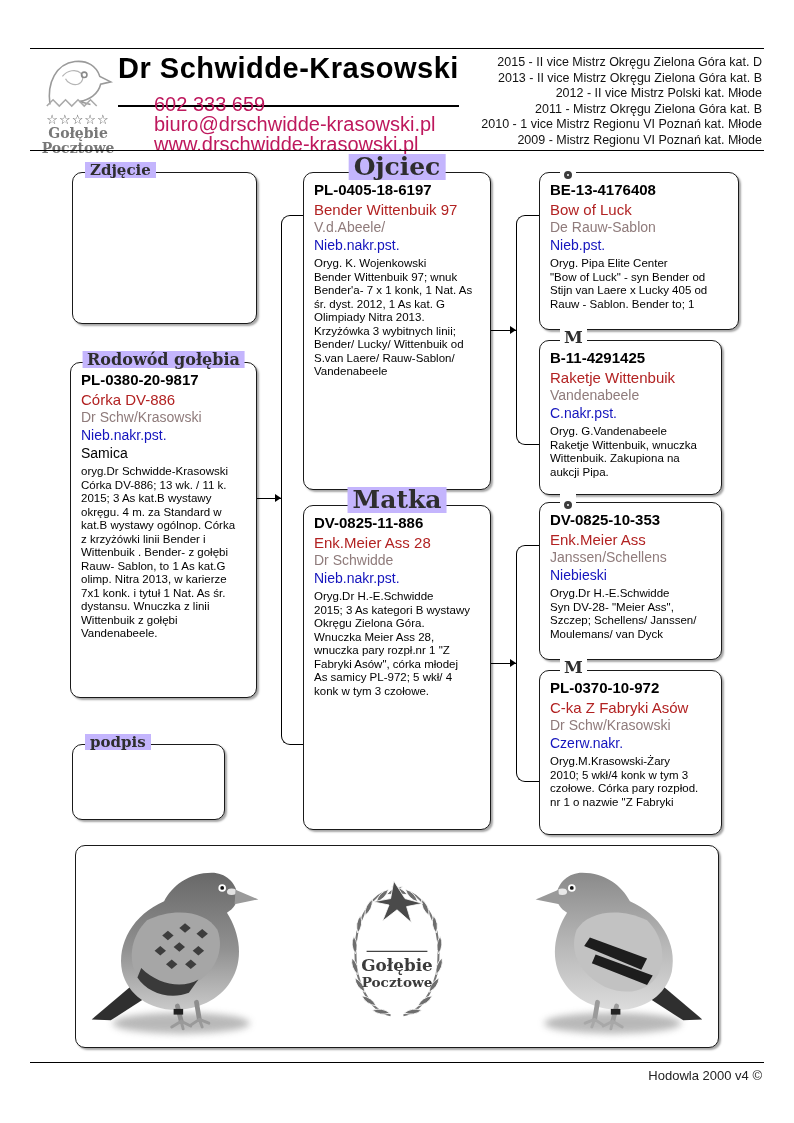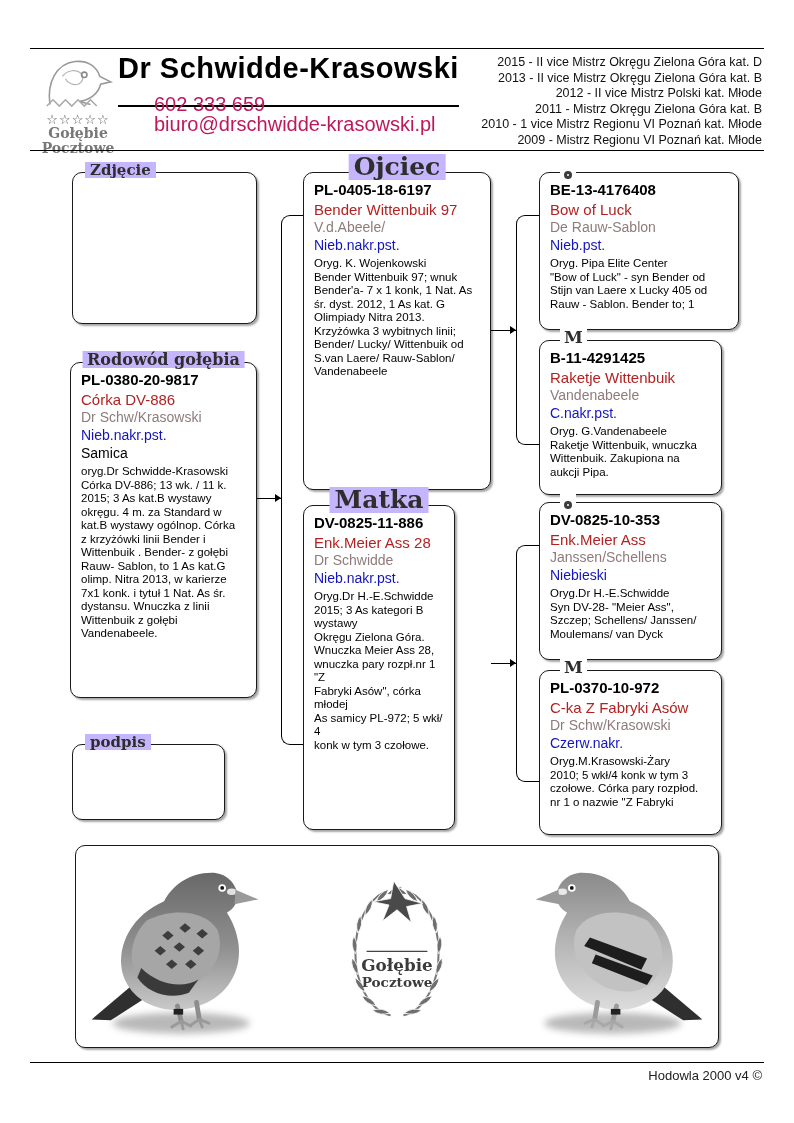--- a/index.html
+++ b/index.html
@@ -41,21 +41,21 @@
   .strain { font-size:14px; color:#8f7b7b; line-height:17px; }
   .bcolor { font-size:14px; color:#1414bd; line-height:18px; }
   .sex    { font-size:14px; color:#000; line-height:18px; }
   .desc   { font-size:11.5px; color:#000; line-height:13.5px; margin-top:3px; white-space:pre-line; }
 
   #box-zdjecie { left:72px;  top:172px; width:185px; height:152px; }
   #box-ojciec  { left:303px; top:172px; width:188px; height:318px; }
   #box-o1      { left:539px; top:172px; width:200px; height:158px; }
   #box-m1      { left:539px; top:340px; width:183px; height:155px; }
   #box-main    { left:70px;  top:362px; width:187px; height:336px; }
-  #box-matka   { left:303px; top:505px; width:152px; height:325px; }
+  #box-matka   { left:303px; top:505px; width:188px; height:325px; }
   #box-o2      { left:539px; top:502px; width:183px; height:158px; }
   #box-m2      { left:539px; top:670px; width:183px; height:165px; }
   #box-podpis  { left:72px;  top:744px; width:153px; height:76px; }
 
   
   .bracket { position:absolute; border-left:1px solid #000; border-top:1px solid #000;
              border-bottom:1px solid #000; border-radius:9px 0 0 9px; width:22px; }
   #br-left  { left:281px; top:215px; height:530px; }
   #br-r1    { left:516px; top:215px; height:230px; width:23px; }
   #br-r2    { left:516px; top:545px; height:237px; width:23px; }
@@ -92,20 +92,21 @@
   </svg>
   <div class="stars">☆☆☆☆☆</div>
   <div class="logotext">Gołębie</div>
   <div class="logotext">Pocztowe</div>
 </div>
 
 <div class="h-title">Dr Schwidde-Krasowski</div>
 <div class="h-contact">
   <div>602 333 659</div>
   <div>biuro@drschwidde-krasowski.pl</div>
+  <div>www.drschwidde-krasowski.pl</div>
 </div>
 
 <div class="h-achv">
   <div>2015 - II vice Mistrz Okręgu Zielona Góra kat. D</div>
   <div>2013 - II vice Mistrz Okręgu Zielona Góra kat. B</div>
   <div>2012 - II vice Mistrz Polski kat. Młode</div>
   <div>2011 - Mistrz Okręgu Zielona Góra kat. B</div>
   <div>2010 - 1 vice Mistrz Regionu VI Poznań kat. Młode</div>
   <div>2009 -  Mistrz Regionu VI Poznań kat. Młode</div>
 </div>

